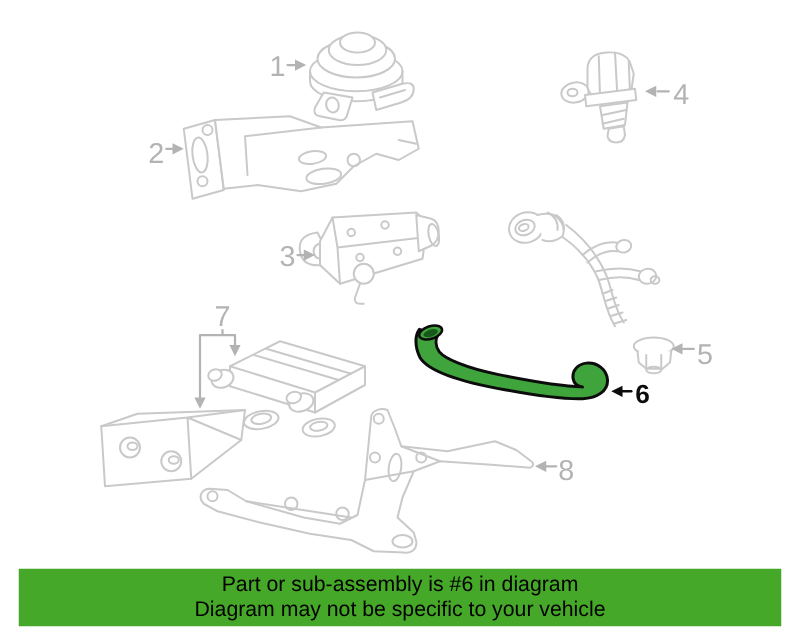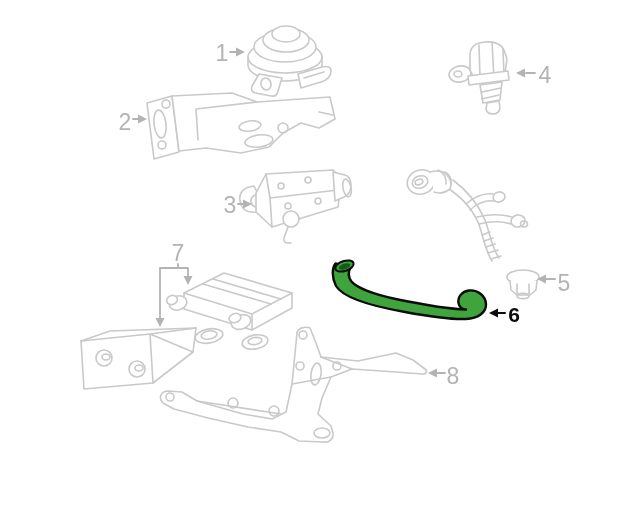--- a/index.html
+++ b/index.html
@@ -201,14 +201,18 @@
       <ellipse class="hose-open" cx="344.5" cy="266" rx="9.5" ry="5" transform="rotate(-18 344.5 266)"></ellipse>
       <ellipse class="hose-open-inner" cx="344.5" cy="266.5" rx="6" ry="2.8" transform="rotate(-18 344.5 266.5)"></ellipse>
     </g>
     <g>
       <text class="hl-label" x="514" y="322" text-anchor="middle">6</text>
       <line class="black-callout" x1="497" y1="313" x2="505" y2="313"></line>
       <polygon class="black-head" points="489,313 498,308.5 498,317.5"></polygon>
     </g>
   </svg>
 
+  <div class="banner">
+    <div>Part or sub-assembly is #6 in diagram</div>
+    <div>Diagram may not be specific to your vehicle</div>
+  </div>
 
 </div>
 
 </body></html>

